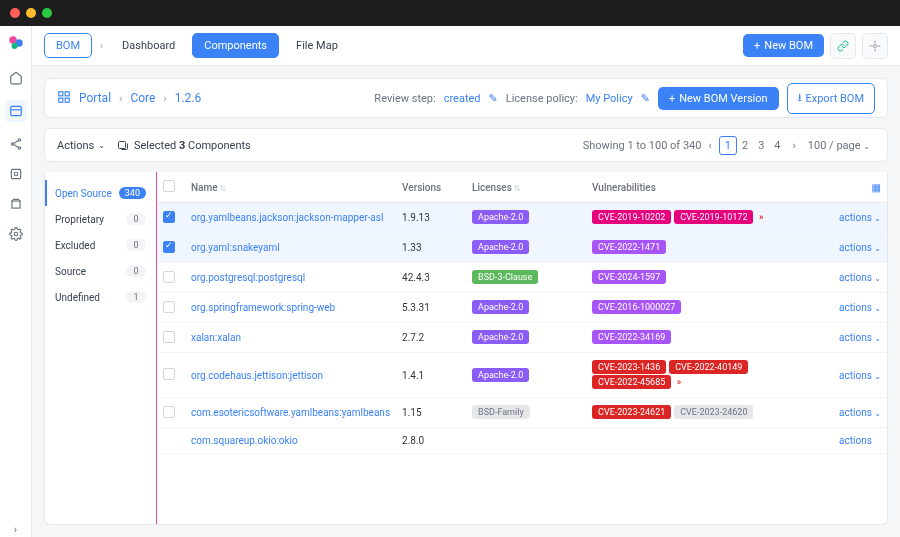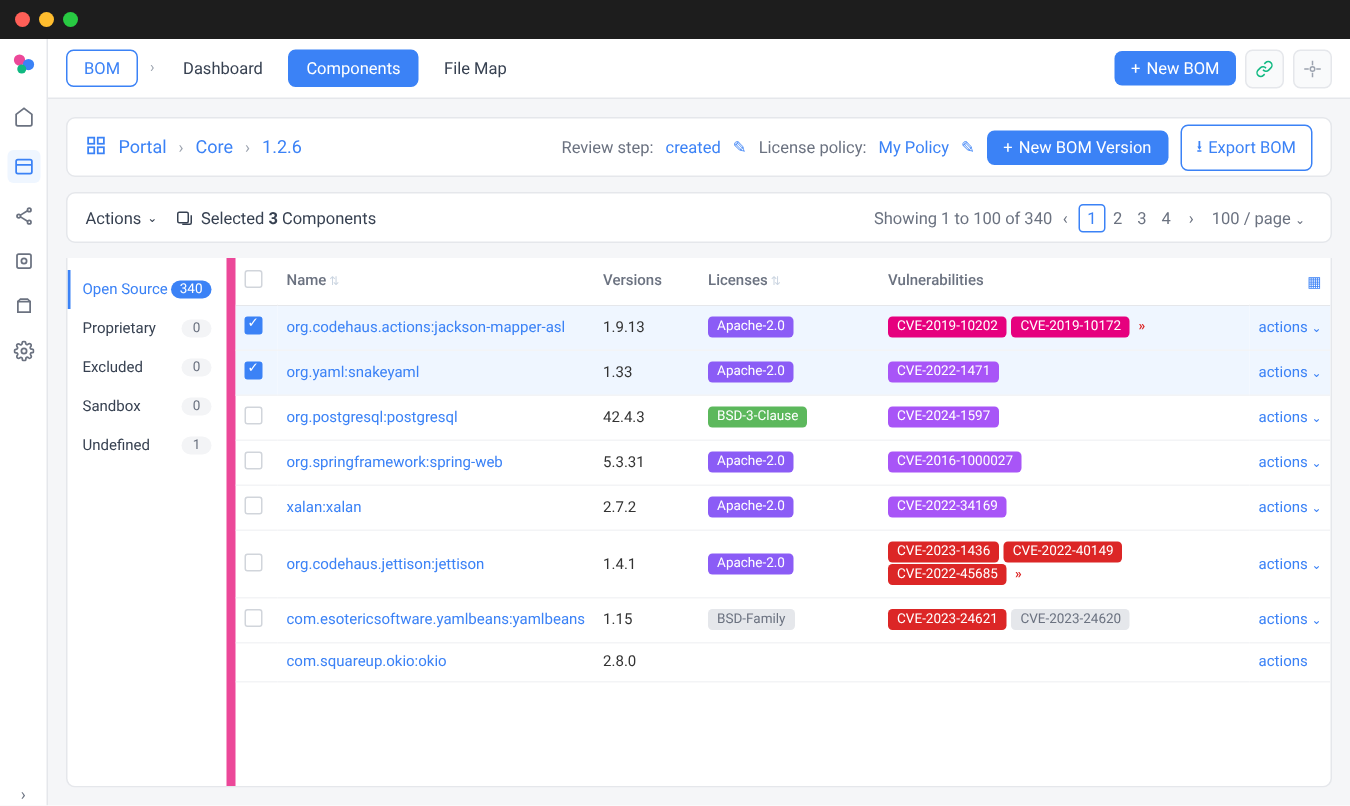--- a/index.html
+++ b/index.html
@@ -33,21 +33,21 @@
 .muted{color:#6b7280}
 .link{color:#3b82f6;cursor:pointer}
 .btn-out{border:1px solid #3b82f6;color:#3b82f6;padding:5px 10px;border-radius:5px;background:#fff;cursor:pointer;display:flex;align-items:center;gap:4px}
 .toolbar{height:34px;display:flex;align-items:center;padding:0 12px;gap:12px}
 .actions-dd{font-size:11px;color:#374151;cursor:pointer;display:flex;align-items:center;gap:4px}
 .sel-ct{font-size:11px;color:#374151;display:flex;align-items:center;gap:5px}
 .pager{margin-left:auto;display:flex;align-items:center;gap:2px;font-size:11px;color:#6b7280}
 .pnum{padding:2px 5px;cursor:pointer}
 .pnum.act{border:1px solid #3b82f6;color:#3b82f6;border-radius:3px}
 .body{flex:1;display:flex;overflow:hidden;border:1px solid #e5e7eb;border-top:0;border-radius:0 0 6px 6px;background:#fff}
-.sidebar{width:112px;border-right:6px solid #ec4899;padding:8px 0}
+.sidebar{width:112px;border-right:1px solid #ec4899;padding:8px 0}
 .sbitem{display:flex;align-items:center;justify-content:space-between;padding:7px 10px;font-size:10px;cursor:pointer;color:#374151}
 .sbitem.act{color:#3b82f6;border-left:2px solid #3b82f6;padding-left:8px}
 .cnt{background:#f3f4f6;color:#6b7280;font-size:9px;padding:1px 6px;border-radius:8px;min-width:20px;text-align:center}
 .cnt.blue{background:#3b82f6;color:#fff}
 .table-wrap{flex:1;overflow:auto}
 table{width:100%;border-collapse:collapse}
 th{text-align:left;font-weight:500;font-size:10px;color:#6b7280;padding:8px 6px;border-bottom:1px solid #e5e7eb;background:#fff;position:sticky;top:0}
 th.chk{width:28px}
 td{padding:7px 6px;border-bottom:1px solid #f3f4f6;font-size:10px;vertical-align:middle}
 td.name{color:#3b82f6;cursor:pointer}
@@ -212,21 +212,21 @@
             </div>
             <div class="sbitem">
               <span>Proprietary</span>
               <span class="cnt">0</span>
             </div>
             <div class="sbitem">
               <span>Excluded</span>
               <span class="cnt">0</span>
             </div>
             <div class="sbitem">
-              <span>Sandbox</span>
+              <span>Source</span>
               <span class="cnt">0</span>
             </div>
             <div class="sbitem">
               <span>Undefined</span>
               <span class="cnt">1</span>
             </div>
           </div>
         <div class="table-wrap">
           <table>
             <thead>
@@ -235,21 +235,21 @@
               <th><span>Name</span><span class="sortic">⇅</span></th>
               <th style="width:70px"><span>Versions</span></th>
               <th style="width:120px"><span>Licenses</span><span class="sortic">⇅</span></th>
               <th><span>Vulnerabilities</span></th>
               <th style="width:50px;text-align:right"><span style="color:#3b82f6">▦</span></th>
             </tr>
               </thead>
             <tbody id="rows">
                 <tr class="sel">
                   <td><span class="cb on"></span></td>
-                  <td class="name">org.codehaus.actions:jackson-mapper-asl</td>
+                  <td class="name">org.yamlbeans.jackson:jackson-mapper-asl</td>
                   <td>1.9.13</td>
                   <td><span class="badge apache">Apache-2.0</span></td>
                   <td><span class="badge cve-r">CVE-2019-10202</span><span class="badge cve-r">CVE-2019-10172</span> <span class="more">»</span></td>
                   <td class="act-cell">actions <span style="font-size:8px">⌄</span></td>
                 </tr>
                 <tr class="sel">
                   <td><span class="cb on"></span></td>
                   <td class="name">org.yaml:snakeyaml</td>
                   <td>1.33</td>
                   <td><span class="badge apache">Apache-2.0</span></td>

